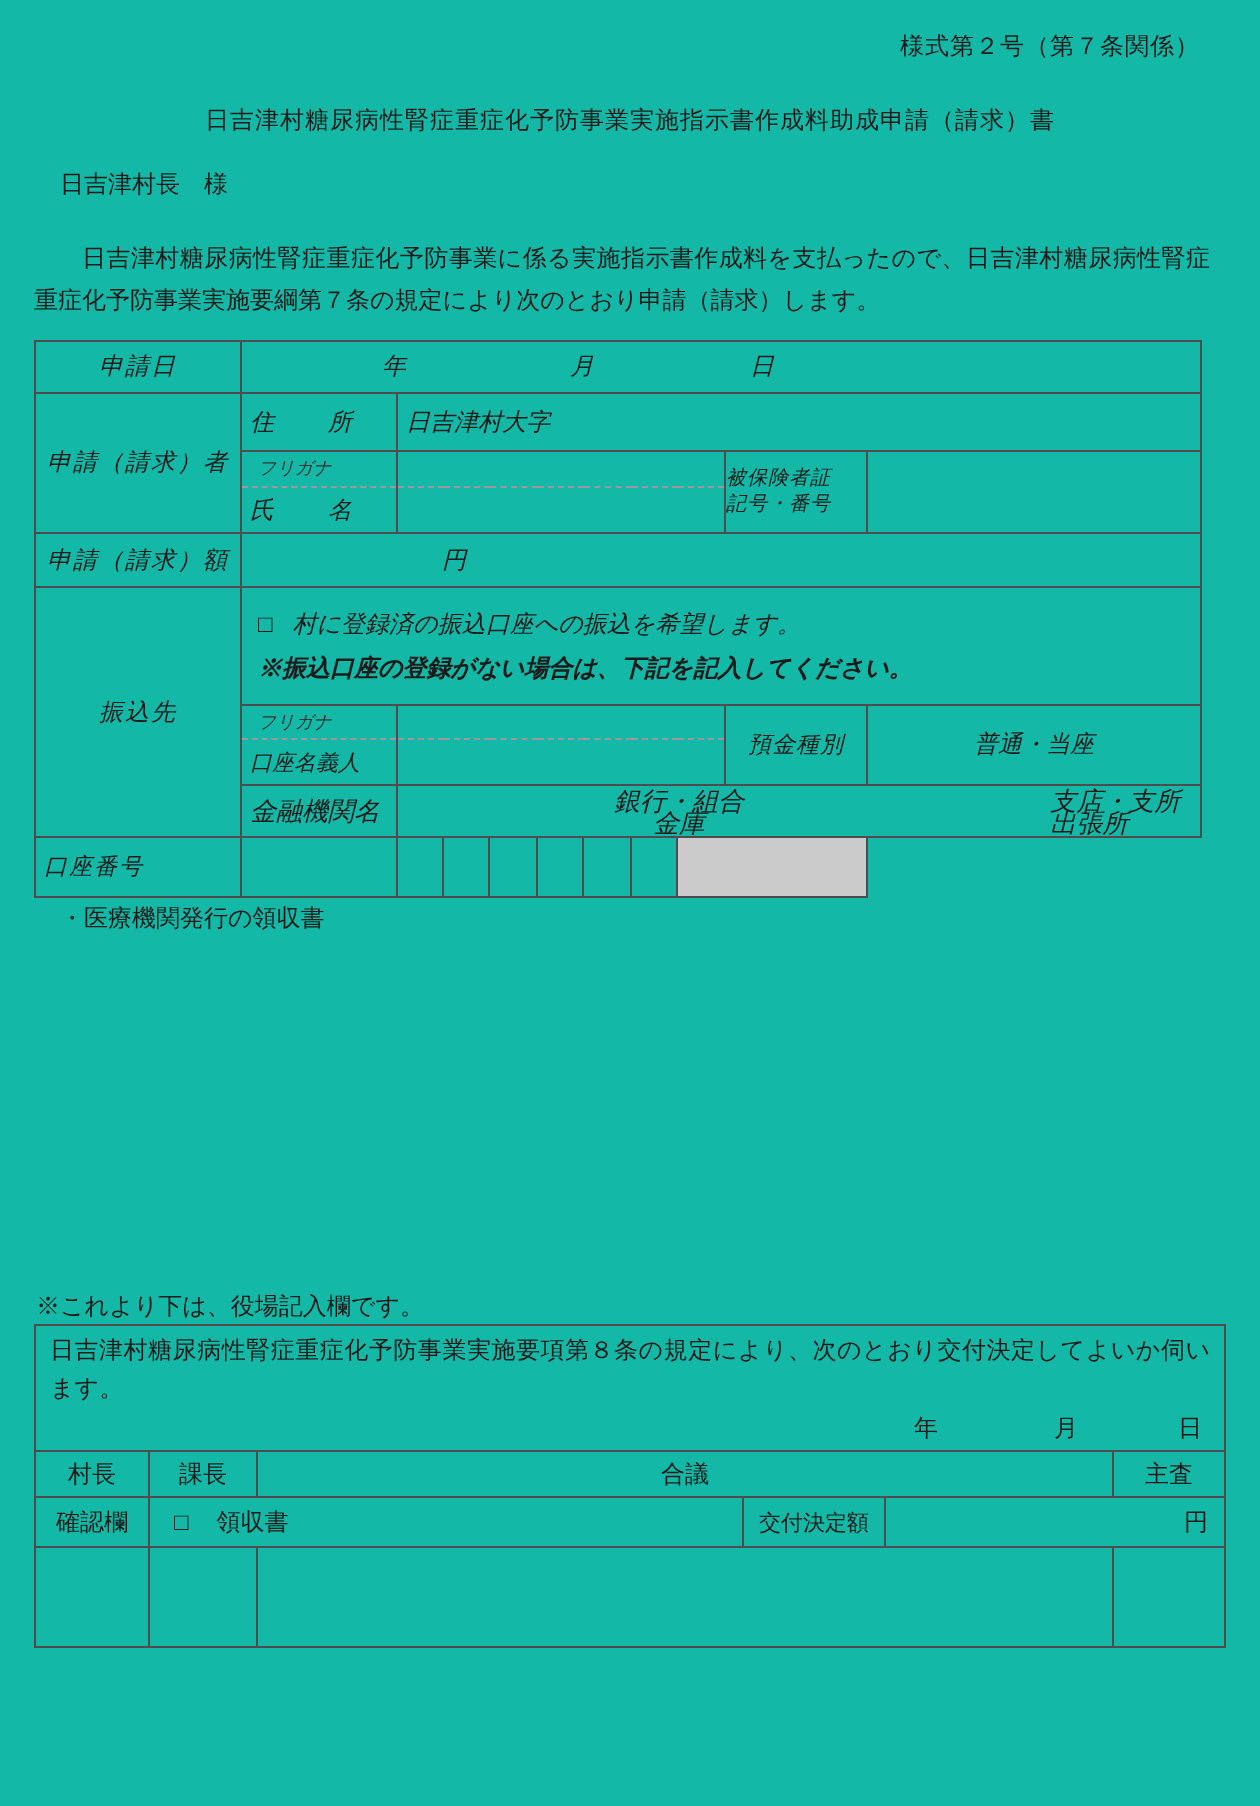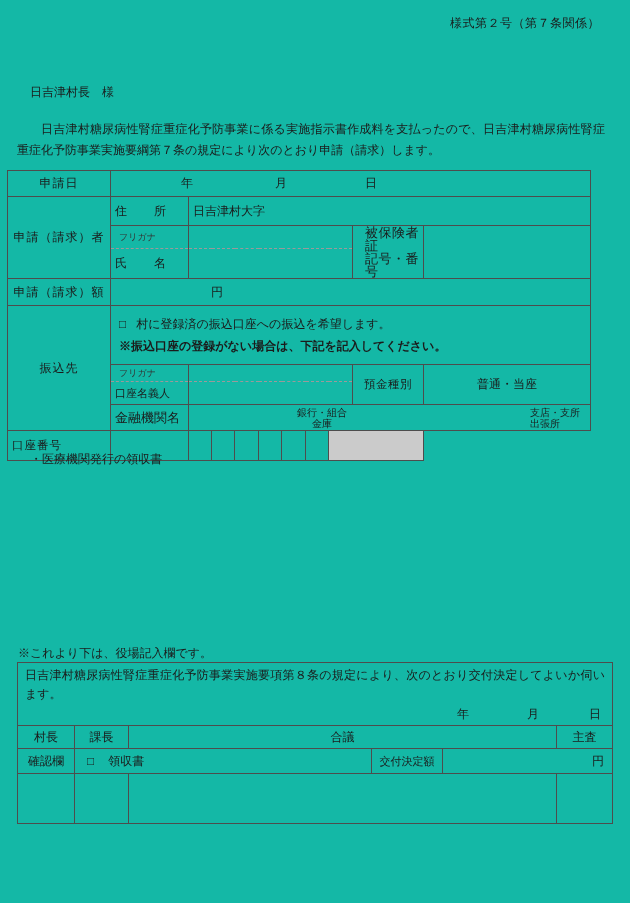--- a/index.html
+++ b/index.html
@@ -13,39 +13,39 @@
   .page{position:relative;width:630px;height:903px;background:#14b8a6;overflow:hidden;}
 
   .form-number{position:absolute;top:15px;right:30px;font-size:12px;letter-spacing:.5px;}
   .doc-title{position:absolute;top:52px;left:0;width:630px;text-align:center;font-size:12px;letter-spacing:.5px;}
   .addressee{position:absolute;top:84px;left:30px;font-size:12px;}
   .body-par{position:absolute;top:119px;left:17px;width:588px;line-height:21px;text-indent:24px;text-align:justify;}
 
   table{border-collapse:collapse;table-layout:fixed;}
   td{border:1px solid #4d4d4d;padding:0 4px;font-size:12px;vertical-align:middle;overflow:hidden;}
 
-  .main-table{position:absolute;top:170px;left:7px;width:583px;}
+  .main-table{position:absolute;top:170px;left:17px;width:583px;font-style:italic;}
   .main-table td.lbl{text-align:center;letter-spacing:1px;}
   .main-table td.sublbl{letter-spacing:1px;}
   td.furigana{font-size:9px;color:#333;padding-left:8px;border-bottom:1px dashed #9a9a9a;}
   td.below-dotted{border-top:none;}
   .date-row{display:flex;align-items:center;}
   .date-row .u1{margin-left:66px;}
   .date-row .u2{margin-left:82px;}
   .date-row .u3{margin-left:78px;}
   .yen-cell span{margin-left:96px;}
   .chk-line{display:flex;align-items:center;gap:10px;padding-left:6px;height:22px;}
   .chk-note{font-weight:bold;padding-left:6px;height:22px;display:flex;align-items:center;}
   .bank-row{display:flex;justify-content:space-between;align-items:center;}
-  .bank-group{font-size:10px;line-height:11px;text-align:center;}
+  .bank-group{font-size:13px;line-height:11px;text-align:center;}
   .bank-group.left{margin-left:104px;}
   .bank-group.right{margin-right:6px;text-align:left;}
   .digit-cell{padding:0;}
   .shaded{background:#cbcbcb;}
-  .two-line{font-size:13px;line-height:13px;letter-spacing:.5px;padding-left:12px;}
+  .two-line{font-size:10px;line-height:13px;letter-spacing:.5px;padding-left:0;}
 
   .attachments{position:absolute;top:450px;left:30px;line-height:19px;font-size:12px;}
 
   .office-note{position:absolute;top:645px;left:18px;font-size:12px;}
   .office-table{position:absolute;top:662px;left:17px;width:595px;}
   .office-table td{font-size:12px;}
   .instr-cell{vertical-align:top;padding:3px 7px 2px 7px;}
   .instr-text{line-height:19px;text-align:justify;}
   .instr-date{display:flex;justify-content:flex-end;align-items:center;margin-top:2px;}
   .instr-date .u2{margin-left:58px;}
@@ -54,20 +54,21 @@
   .receipt-line{display:flex;align-items:center;gap:14px;padding-left:8px;}
   .yen-right{text-align:right;padding-right:8px;}
   .sig-row td{height:49px;}
 </style>
 </head>
 <body>
 
 <div class="page">
 
   <div class="form-number">様式第２号（第７条関係）</div>
+  <div class="doc-title">日吉津村糖尿病性腎症重症化予防事業実施指示書作成料助成申請（請求）書</div>
   <div class="addressee">日吉津村長　様</div>
   <div class="body-par">日吉津村糖尿病性腎症重症化予防事業に係る実施指示書作成料を支払ったので、日吉津村糖尿病性腎症重症化予防事業実施要綱第７条の規定により次のとおり申請（請求）します。</div>
 
   <table class="main-table">
     <colgroup>
       <col style="width:103px">
         <col style="width:78px">
       <col style="width:23px">
         <col style="width:23px">
         <col style="width:24px">

